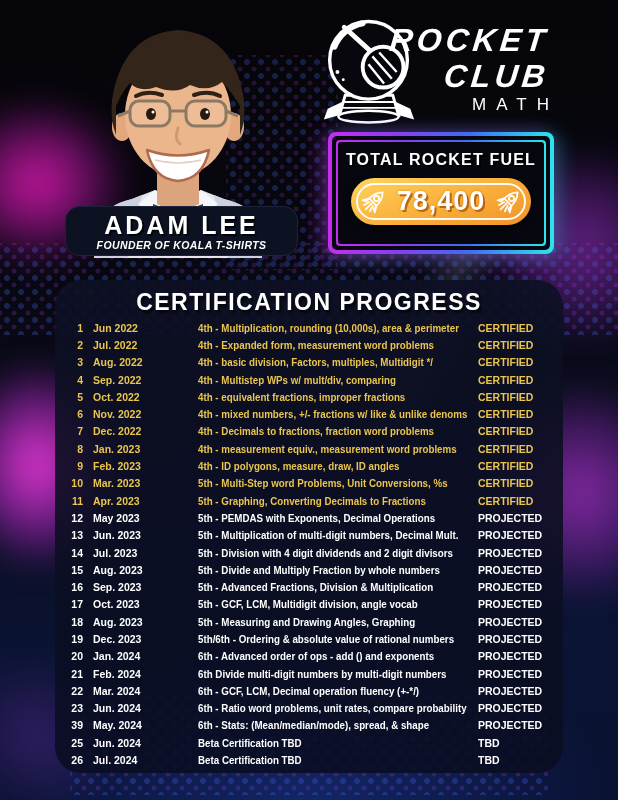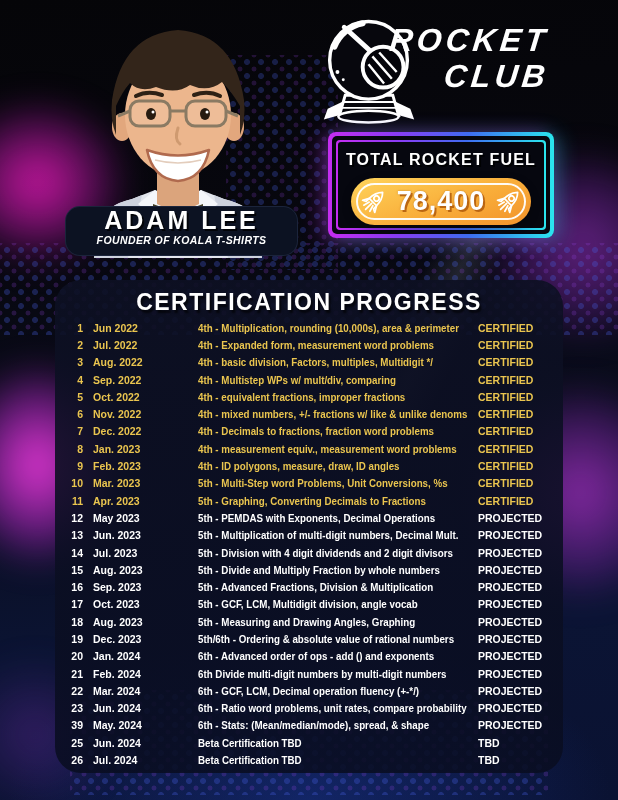--- a/index.html
+++ b/index.html
@@ -33,32 +33,32 @@
     background-size:14px 14px, 14px 14px;
     background-position:0 0, 7px 7px; }
   .dots-mid { left:0; top:243px; width:618px; height:92px; opacity:.55; }
   .dots-photo { left:226px; top:55px; width:112px; height:215px; opacity:.5; }
   .dots-bottom { left:70px; top:690px; width:478px; height:105px; opacity:.55; }
   
   .photo { position:absolute; left:58px; top:8px; width:240px; height:250px; z-index:5; }
   
   .plate { position:absolute; left:65px; top:206px; width:233px; height:50px; z-index:6;
     background:#0c1222; border:1px solid rgba(80,100,150,.22); border-radius:15px;
-    display:flex; flex-direction:column; align-items:center; }
+    display:flex; flex-direction:column; align-items:center; justify-content:center; }
   .plate-name { color:#fff; font-size:25px; font-weight:800; letter-spacing:3px;
     line-height:27px; text-shadow:2px 2px 0 rgba(0,0,0,.75); }
   .plate-sub { color:#fff; font-size:10.5px; font-weight:700; font-style:italic; letter-spacing:.4px; }
   
   .helmet { position:absolute; left:318px; top:14px; width:102px; height:112px; z-index:5; }
   .logo-text { position:absolute; left:330px; top:22px; width:219px; text-align:right; z-index:5; color:#fff; }
   .logo-l1, .logo-l2 { font-size:32px; font-weight:800; font-style:italic; letter-spacing:4px;
     line-height:36px; transform:skewX(-6deg); transform-origin:right; }
   .logo-l3 { font-size:17px; font-weight:400; letter-spacing:10px; margin-right:-10px; line-height:22px; }
   
-  .fuel { position:absolute; left:328px; top:132px; width:226px; height:106px; z-index:5;
+  .fuel { position:absolute; left:328px; top:132px; width:226px; height:122px; z-index:5;
     border-radius:8px; padding:4px;
     background:linear-gradient(90deg, #c52df0 0%, #8a3cf5 30%, #3f6cf2 62%, #2ae6ee 100%);
     box-shadow:-6px 2px 20px rgba(205,40,235,.38), 6px 2px 20px rgba(40,215,240,.33); }
   .fuel-i1 { width:100%; height:100%; border-radius:5px; background:#06070f; padding:4px; }
   .fuel-i2 { width:100%; height:100%; border-radius:4px; padding:2px;
     background:linear-gradient(90deg, #c52df0 0%, #8a3cf5 30%, #3f6cf2 62%, #2ae6ee 100%); }
   .fuel-i3 { width:100%; height:100%; border-radius:3px; background:#06070f;
     display:flex; flex-direction:column; align-items:center; padding-top:9px; }
   .fuel-title { color:#fff; font-size:16px; font-weight:800; letter-spacing:1.2px;
     text-shadow:2px 2px 0 rgba(0,0,0,.85); }
@@ -160,20 +160,21 @@
     <circle cx="20" cy="58" r="2" fill="#fff"></circle>
     <circle cx="26" cy="66" r="1.5" fill="#fff"></circle>
     <path d="M27,12 L60,42" stroke="#fff" stroke-width="5" stroke-linecap="round"></path>
     <circle cx="67" cy="53" r="21" fill="#04040a" stroke="#fff" stroke-width="4"></circle>
     <path d="M56,42 L76,65 M63,38 L81,58 M52,50 L68,70" stroke="#fff" stroke-width="2.5"></path>
   </svg>
 
   <div class="logo-text">
     <div class="logo-l1">ROCKET</div>
     <div class="logo-l2">CLUB</div>
+    <div class="logo-l3">MATH</div>
   </div>
 
   <div class="fuel">
     <div class="fuel-i1">
       <div class="fuel-i2">
         <div class="fuel-i3">
           <div class="fuel-title">TOTAL ROCKET FUEL</div>
           <div class="pill">
             <svg class="rocket left" viewBox="0 0 36 36" aria-hidden="true">
               <g transform="rotate(45 18 18)" stroke="#fff" stroke-width="2" fill="none" stroke-linecap="round" stroke-linejoin="round">

